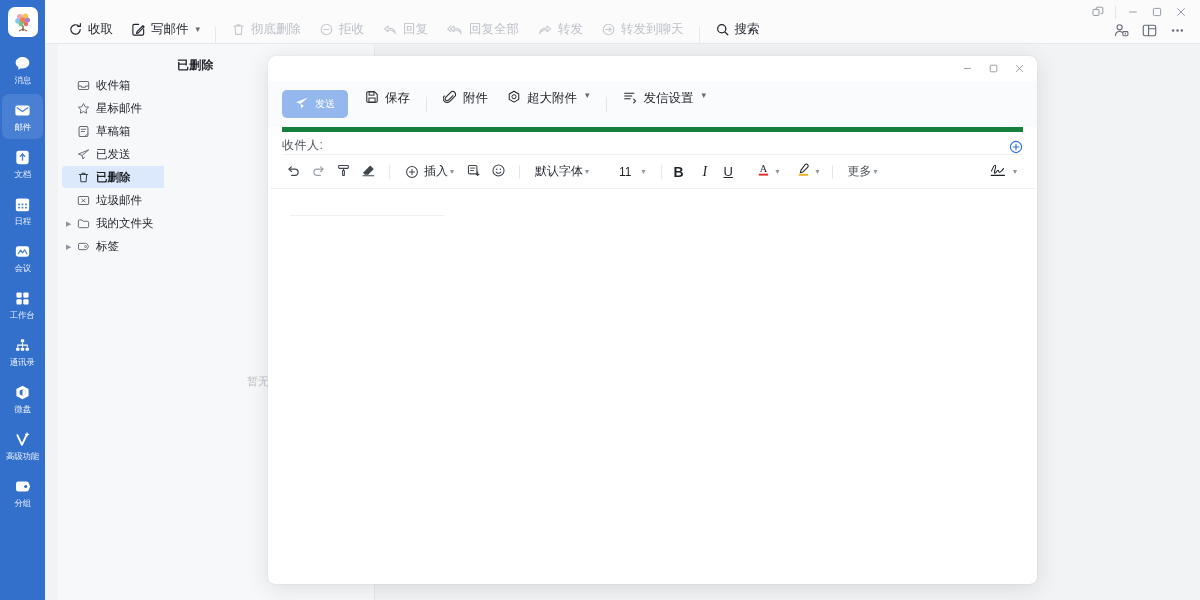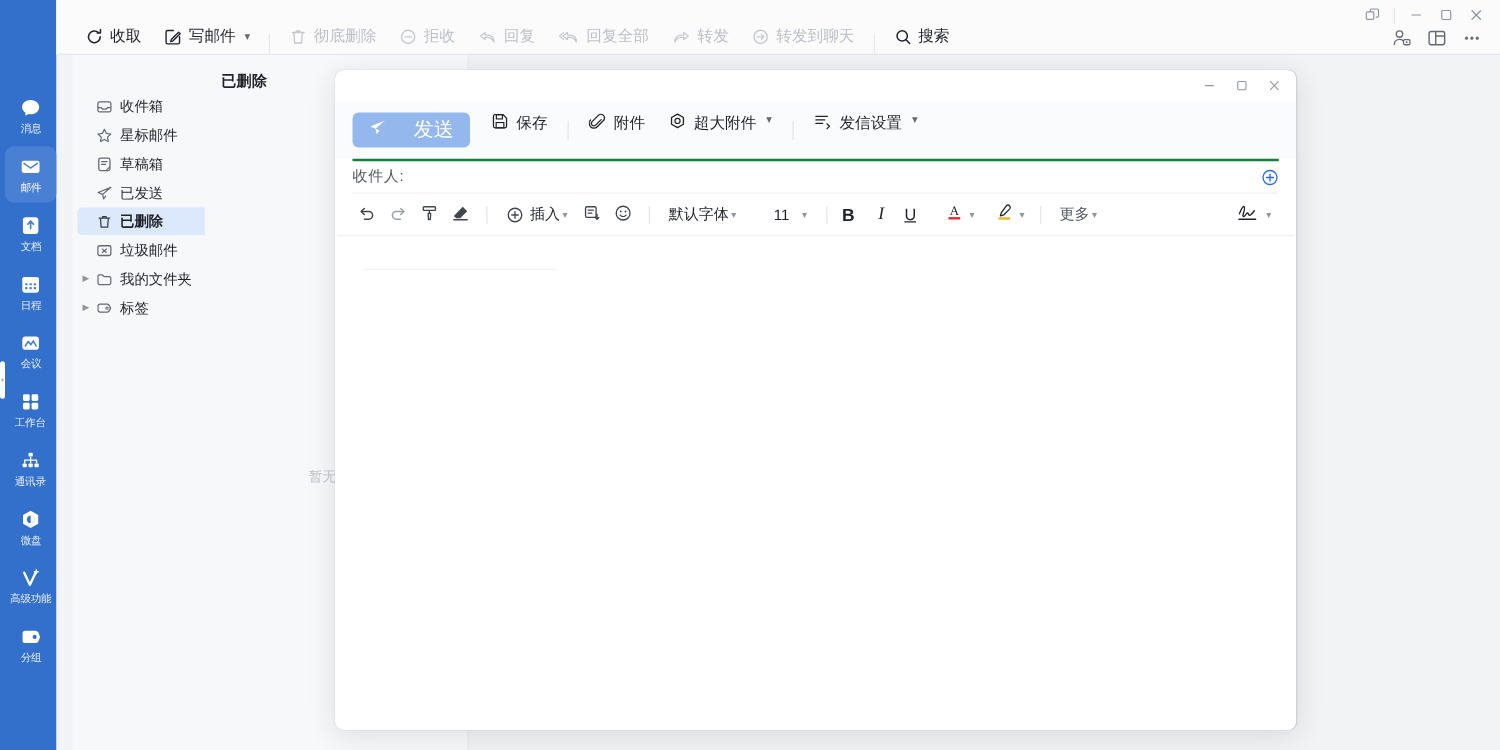--- a/index.html
+++ b/index.html
@@ -9,21 +9,21 @@
     font-family: "Liberation Sans", "DejaVu Sans", sans-serif;
     background: #f2f3f5;
     -webkit-font-smoothing: antialiased;
   }
   .app { position: relative; width: 1200px; height: 600px; }
 
   
   .rail {
     position: absolute; left: 0; top: 0; width: 45px; height: 600px;
     background: #3370cc;
-    display: flex; align-items: center;
+    display: flex; flex-direction: column; align-items: center;
   }
   .rail-avatar {
     width: 30px; height: 30px; margin-top: 7px; border-radius: 7px;
     background: #ffffff; display: flex; align-items: center; justify-content: center;
     overflow: hidden;
   }
   .rail-items { margin-top: 10px; width: 100%; display: flex; flex-direction: column; align-items: center; }
   .rail-item {
     width: 41px; height: 45px; margin-bottom: 2px; border-radius: 7px;
     display: flex; flex-direction: column; align-items: center; justify-content: center;
@@ -110,35 +110,35 @@
   }
   .cw-wbtn {
     width: 24px; height: 20px; display:flex; align-items:center; justify-content:center;
     cursor:pointer; color:#8f959e; border-radius:3px;
   }
   .cw-toolbar {
     height: 46px; display:flex; align-items:center; padding-left: 14px; gap: 1px;
     background: #fafbfc;
   }
   .cw-send {
-    display:flex; align-items:center; gap:22px; height:28px; padding: 0 13px;
-    background: #94b7ee; color:#fff; border-radius:5px; font-size:16px; cursor:pointer;
+    display:flex; align-items:center; gap:6px; height:28px; padding: 0 13px;
+    background: #94b7ee; color:#fff; border-radius:5px; font-size:10px; cursor:pointer;
   }
   .cw-tb-btn {
     display:flex; align-items:flex-start; gap:6px; height:28px; padding:0 9px;
     border-radius:5px; cursor:pointer; font-size:12.5px; color:#1f2329; white-space:nowrap;
   }
   .cw-sep { width:1px; height:15px; background:#e4e6ea; margin:0 6px; }
 
   .cw-fields { margin: 0 14px; }
   .cw-row {
     height: 28px; display:flex; align-items:center;
     border-bottom: 1px solid #eff0f2; position: relative;
   }
-  .cw-row:first-child { border-top: 2px solid #15803d; }
+  .cw-row:first-child { border-top: 5px solid #15803d; align-items: flex-end; }
   .cw-lbl { font-size: 12px; color: #51565d; width: 58px; letter-spacing:0.5px; }
   .cw-input { flex:1; font-size:12px; color:#1f2329; border:none; outline:none; background:transparent; }
   .cw-row-right { font-size: 11px; color: #646a73; cursor:pointer; }
   .cw-addbtn { color:#2b6be6; cursor:pointer; display:flex; align-items:center; }
 
   .cw-editbar {
     height: 34px; margin: 0 2px; display:flex; align-items:center; padding-left:12px;
     gap: 1px; border-bottom: 1px solid #eff0f2;
   }
   .eb {

